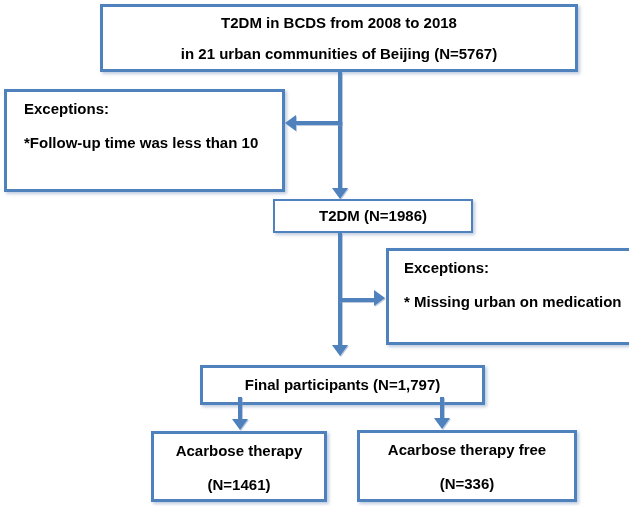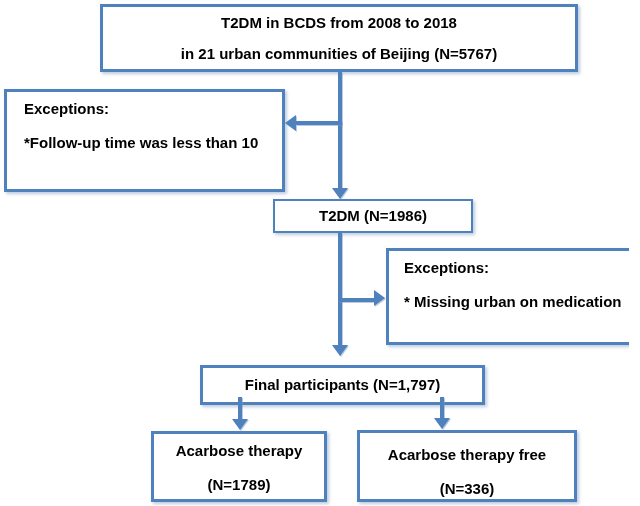--- a/index.html
+++ b/index.html
@@ -20,21 +20,21 @@
   }
   .line{white-space:nowrap;}
   .center{text-align:center;}
 
   #box-source{left:100px;top:4px;width:478px;height:68px;line-height:31px;}
   #box-excl1{left:4px;top:89px;width:281px;height:103px;padding:0 8px 0 17px;line-height:34px;}
   #box-t2dm{left:235px;top:199px;width:200px;height:34px;border-width:2px;line-height:30px;margin-left:38px;}
   #box-excl2{left:386px;top:248px;width:246px;height:97px;padding:0 6px 0 15px;line-height:34px;}
   #box-final{left:200px;top:365px;width:285px;height:40px;line-height:34px;}
   #box-acarbose{left:151px;top:431px;width:176px;height:71px;line-height:34px;}
-  #box-acarbose-free{left:357px;top:430px;width:220px;height:72px;padding-top:5px;line-height:34px;}
+  #box-acarbose-free{left:357px;top:430px;width:220px;height:72px;line-height:34px;}
 
   .arrow{position:absolute;left:0;top:0;width:0;height:0;
     filter:drop-shadow(1.5px 1.5px 0.5px rgba(120,150,195,0.5));}
   .shaft-v{position:absolute;width:4px;background:var(--accent);}
   .shaft-h{position:absolute;height:4px;background:var(--accent);}
   .head-down{position:absolute;width:0;height:0;
     border-left:8px solid transparent;border-right:8px solid transparent;
     border-top:11px solid var(--accent);}
   .head-left{position:absolute;width:0;height:0;
     border-top:8px solid transparent;border-bottom:8px solid transparent;
@@ -66,21 +66,21 @@
     <div class="line">Exceptions:</div>
     <div class="line">*  Missing urban on  medication</div>
   </div>
 
   <div class="box center" id="box-final">
     <div class="line">Final participants  (N=1,797)</div>
   </div>
 
   <div class="box center" id="box-acarbose">
     <div class="line">Acarbose therapy</div>
-    <div class="line">(N=1789)</div>
+    <div class="line">(N=1461)</div>
   </div>
 
   <div class="box center" id="box-acarbose-free">
     <div class="line">Acarbose therapy  free</div>
     <div class="line">(N=336)</div>
   </div>
 
   <div class="arrow">
     <div class="shaft-v" style="left:338px;top:72px;height:117px;"></div>
     <div class="head-down" style="left:332px;top:188px;"></div>

